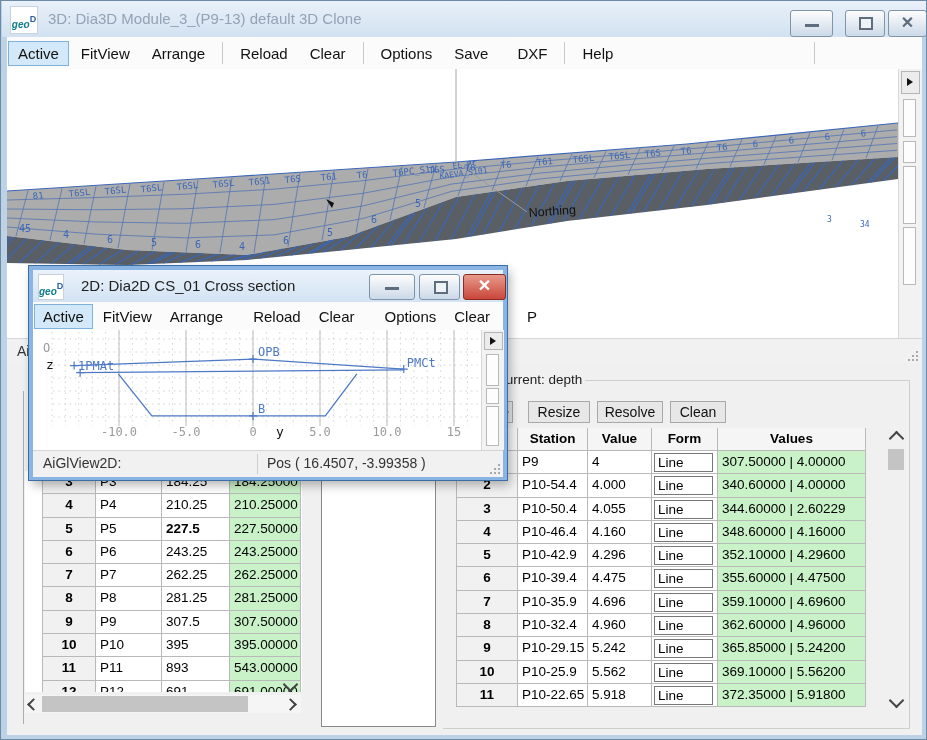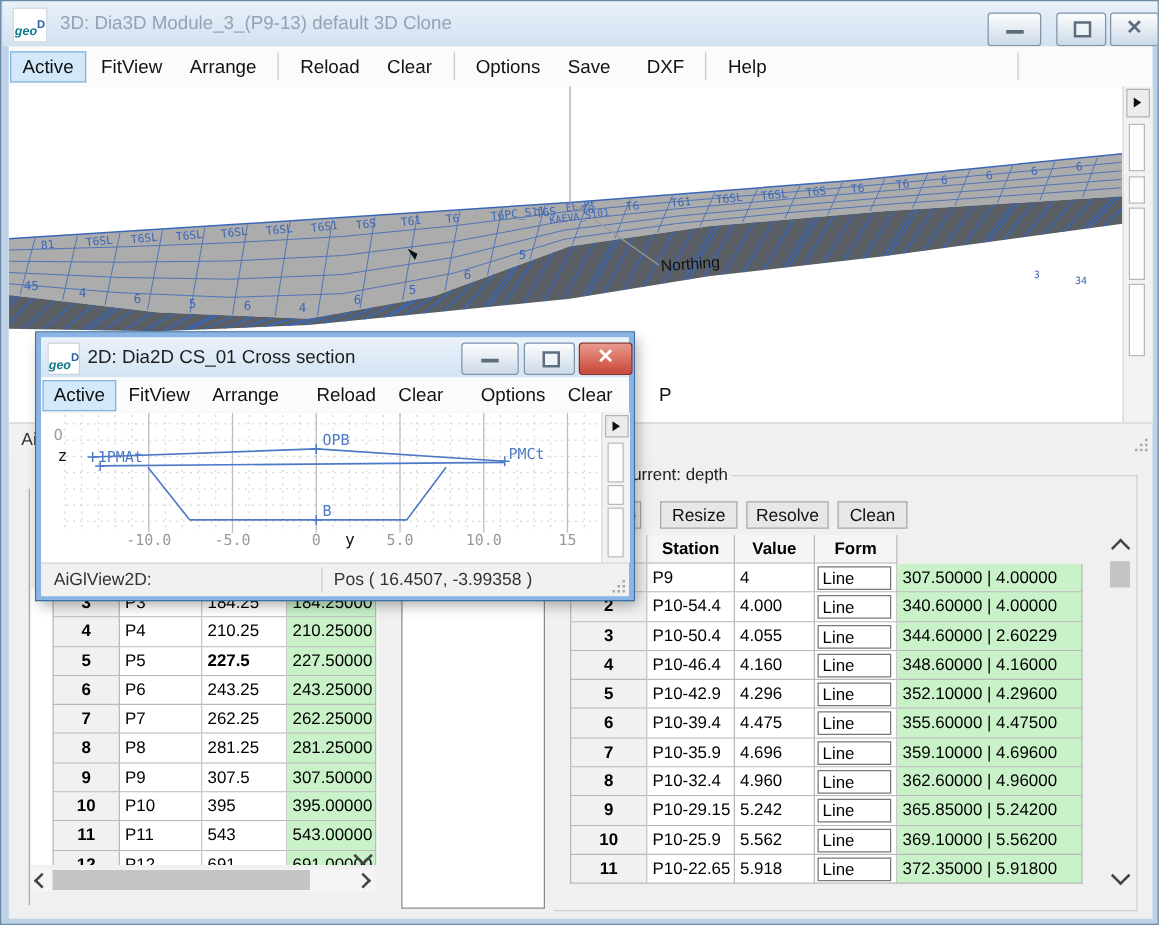--- a/index.html
+++ b/index.html
@@ -67,21 +67,21 @@
     font-size:14px;color:#111;text-align:center;line-height:20px;}
   .groupbox{border:1px solid #cfcfcf;border-left:none;}
   .grouplabel{font-size:13.5px;color:#222;background:#f0f0f0;padding:0 3px;}
   .listbox{background:#fff;border:1px solid #8a8a8a;}
   
   .win2d{left:28px;top:265px;width:478px;height:214px;box-sizing:border-box;
     border:4px solid #8ab4e3;outline:1px solid #3a6ea5;background:#fff;z-index:50;
     box-shadow:3px 5px 10px rgba(0,0,0,.3);}
   .titlebar2d{left:0;top:0;width:470px;height:32px;
     background:linear-gradient(#eaf2fb,#d3e3f3);}
-  .apptitle2d{left:37px;top:7px;font-size:15px;color:#1e1e1e;}
+  .apptitle2d{left:48px;top:7px;font-size:15px;color:#1e1e1e;}
   .menubar2d{left:0;top:32px;width:470px;height:28px;}
   .menubar2d .mi{padding:3px 8px;}
   .plotarea{left:0;top:60px;width:470px;height:120px;background:#fff;}
   .statusbar2d{left:0;top:180px;width:470px;height:26px;line-height:25px;}
   .ssep{position:absolute;left:224px;top:3px;width:1px;height:20px;background:#cfcfcf;}
 </style>
 </head>
 <body>
 
 <div class="root">
@@ -347,21 +347,21 @@
       </div>
       <div class="trow">
         <div class="tcell tnum" style="width: 54px; height: 23.3px;">10</div>
         <div class="tcell" style="width: 66px; height: 23.3px;">P10</div>
         <div class="tcell" style="width: 68px; height: 23.3px;">395</div>
         <div class="tcell tgreen" style="width: 71px; height: 23.3px;">395.00000 |</div>
       </div>
       <div class="trow">
         <div class="tcell tnum" style="width: 54px; height: 23.3px;">11</div>
         <div class="tcell" style="width: 66px; height: 23.3px;">P11</div>
-        <div class="tcell" style="width: 68px; height: 23.3px;">543</div>
+        <div class="tcell" style="width: 68px; height: 23.3px;">893</div>
         <div class="tcell tgreen" style="width: 71px; height: 23.3px;">543.00000 |</div>
       </div>
       <div class="trow">
         <div class="tcell tnum" style="width: 54px; height: 23.3px;">12</div>
         <div class="tcell" style="width: 66px; height: 23.3px;">P12</div>
         <div class="tcell" style="width: 68px; height: 23.3px;">691</div>
         <div class="tcell tgreen" style="width: 71px; height: 23.3px;">691.00000 |</div>
       </div>
     </div>
   <div class="abs" style="left:284px;top:678px;">
@@ -386,20 +386,21 @@
   <div class="abs pbtn" style="left:527px;top:400px;width:62px;">Resize</div>
   <div class="abs pbtn" style="left:596px;top:400px;width:66px;">Resolve</div>
   <div class="abs pbtn" style="left:669px;top:400px;width:56px;">Clean</div>
 
   <div class="abs tbl" style="left:438px;top:427px;width:412px;height:280px;background:transparent;" id="rtable">
       <div class="trow">
         <div class="tcell thead" style="width: 62px; height: 23px;"></div>
         <div class="tcell thead" style="width: 70px; height: 23px;">Station</div>
         <div class="tcell thead" style="width: 64px; height: 23px;">Value</div>
         <div class="tcell thead" style="width: 66px; height: 23px;">Form</div>
+        <div class="tcell thead" style="width: 148px; height: 23px;">Values</div>
       </div>
       <div class="trow">
         <div class="tcell tnum" style="width: 62px; height: 23.3px;">1</div>
         <div class="tcell" style="width: 70px; height: 23.3px;">P9</div>
         <div class="tcell" style="width: 64px; height: 23.3px;">4</div>
         <div class="tcell" style="width: 66px; height: 23.3px;">
           <div class="formbox">Line</div>
         </div>
         <div class="tcell tgreen" style="width: 148px; height: 23.3px;">307.50000 | 4.00000</div>
       </div>

